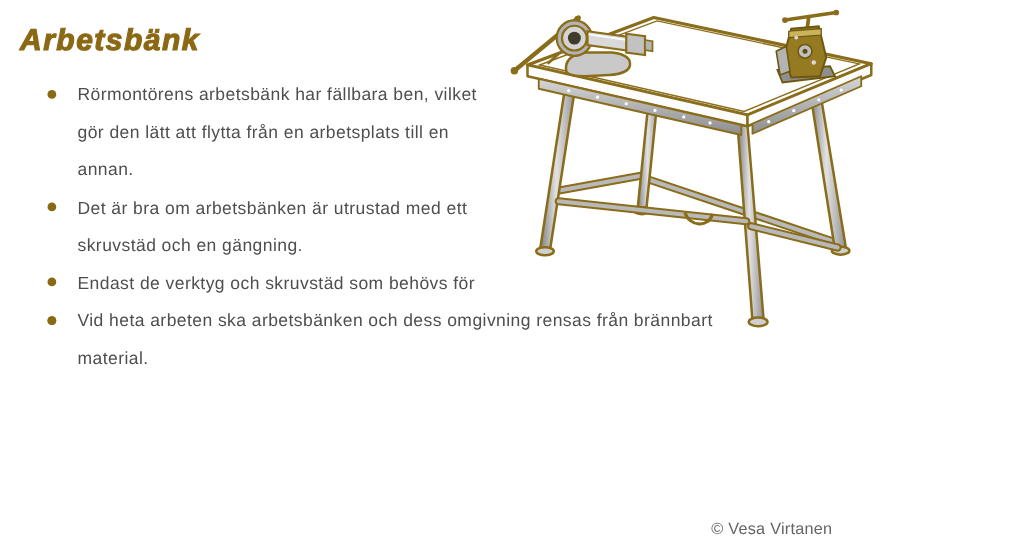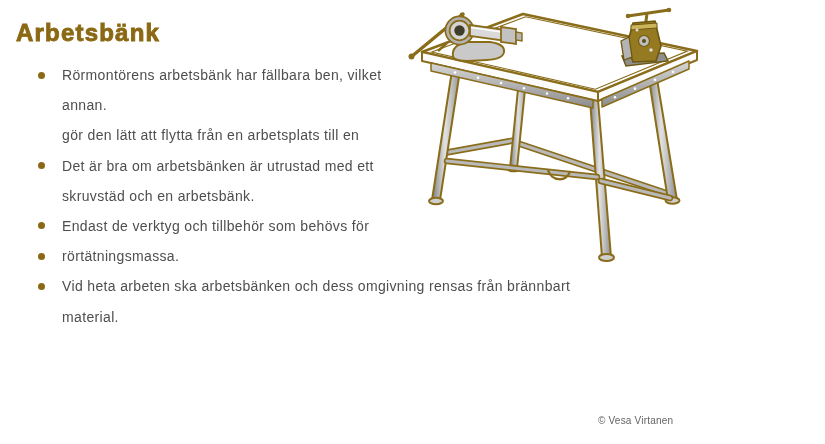--- a/index.html
+++ b/index.html
@@ -5,62 +5,62 @@
   html,body{margin:0;padding:0;}
   body{
     width:825px;height:444px;position:relative;overflow:hidden;
     background:#ffffff;
     font-family:"Liberation Sans", sans-serif;
   }
   .title{
     position:absolute;left:16px;top:19px;margin:0;
     font-size:24px;font-weight:800;letter-spacing:1.2px;
     color:var(--gold,#8B6914);
+    font-style:italic;
     -webkit-text-stroke:0.9px var(--gold,#8B6914);
   }
   .bullets{position:absolute;left:38px;top:60px;width:784px;}
   .bullet-item{position:relative;padding-left:24px;}
   .dot{
     position:absolute;left:0;top:11.5px;width:7px;height:7px;border-radius:50%;
     background:var(--gold,#8B6914);
   }
   .line{
     height:30.2px;display:flex;align-items:center;white-space:nowrap;
     font-size:14px;letter-spacing:0.35px;color:var(--textgray,#4e4e4e);
   }
   .illus{position:absolute;left:400px;top:0;width:310px;height:275px;}
   .copyright{
-    position:absolute;left:598px;top:415px;
-    font-size:10px;color:#646464;letter-spacing:0.2px;
+    position:absolute;left:569px;top:415px;
+    font-size:13px;color:#646464;letter-spacing:0.2px;
   }
 </style>
 </head>
 <body style="--gold: #8B6914; --textgray: #4e4e4e;">
 
 <h1 class="title">Arbetsbänk</h1>
 
 <div class="bullets">
     <div class="bullet-item">
       <span class="dot"></span>
       <div class="line">Rörmontörens arbetsbänk har fällbara ben, vilket</div>
+      <div class="line">gör den lätt att flytta från en arbetsplats till en</div>
       <div class="line">annan.</div>
-      <div class="line">gör den lätt att flytta från en arbetsplats till en</div>
     </div>
     <div class="bullet-item">
       <span class="dot"></span>
       <div class="line">Det är bra om arbetsbänken är utrustad med ett</div>
-      <div class="line">skruvstäd och en arbetsbänk.</div>
+      <div class="line">skruvstäd och en gängning.</div>
     </div>
     <div class="bullet-item">
       <span class="dot"></span>
-      <div class="line">Endast de verktyg och tillbehör som behövs för</div>
+      <div class="line">Endast de verktyg och skruvstäd som behövs för</div>
     </div>
     <div class="bullet-item">
       <span class="dot"></span>
-      <div class="line">rörtätningsmassa.</div>
     </div>
     <div class="bullet-item">
       <span class="dot"></span>
       <div class="line">Vid heta arbeten ska arbetsbänken och dess omgivning rensas från brännbart</div>
       <div class="line">material.</div>
     </div>
   </div>
 
 <svg class="illus" viewBox="400 0 310 275" xmlns="http://www.w3.org/2000/svg" aria-hidden="true">
   <defs>

